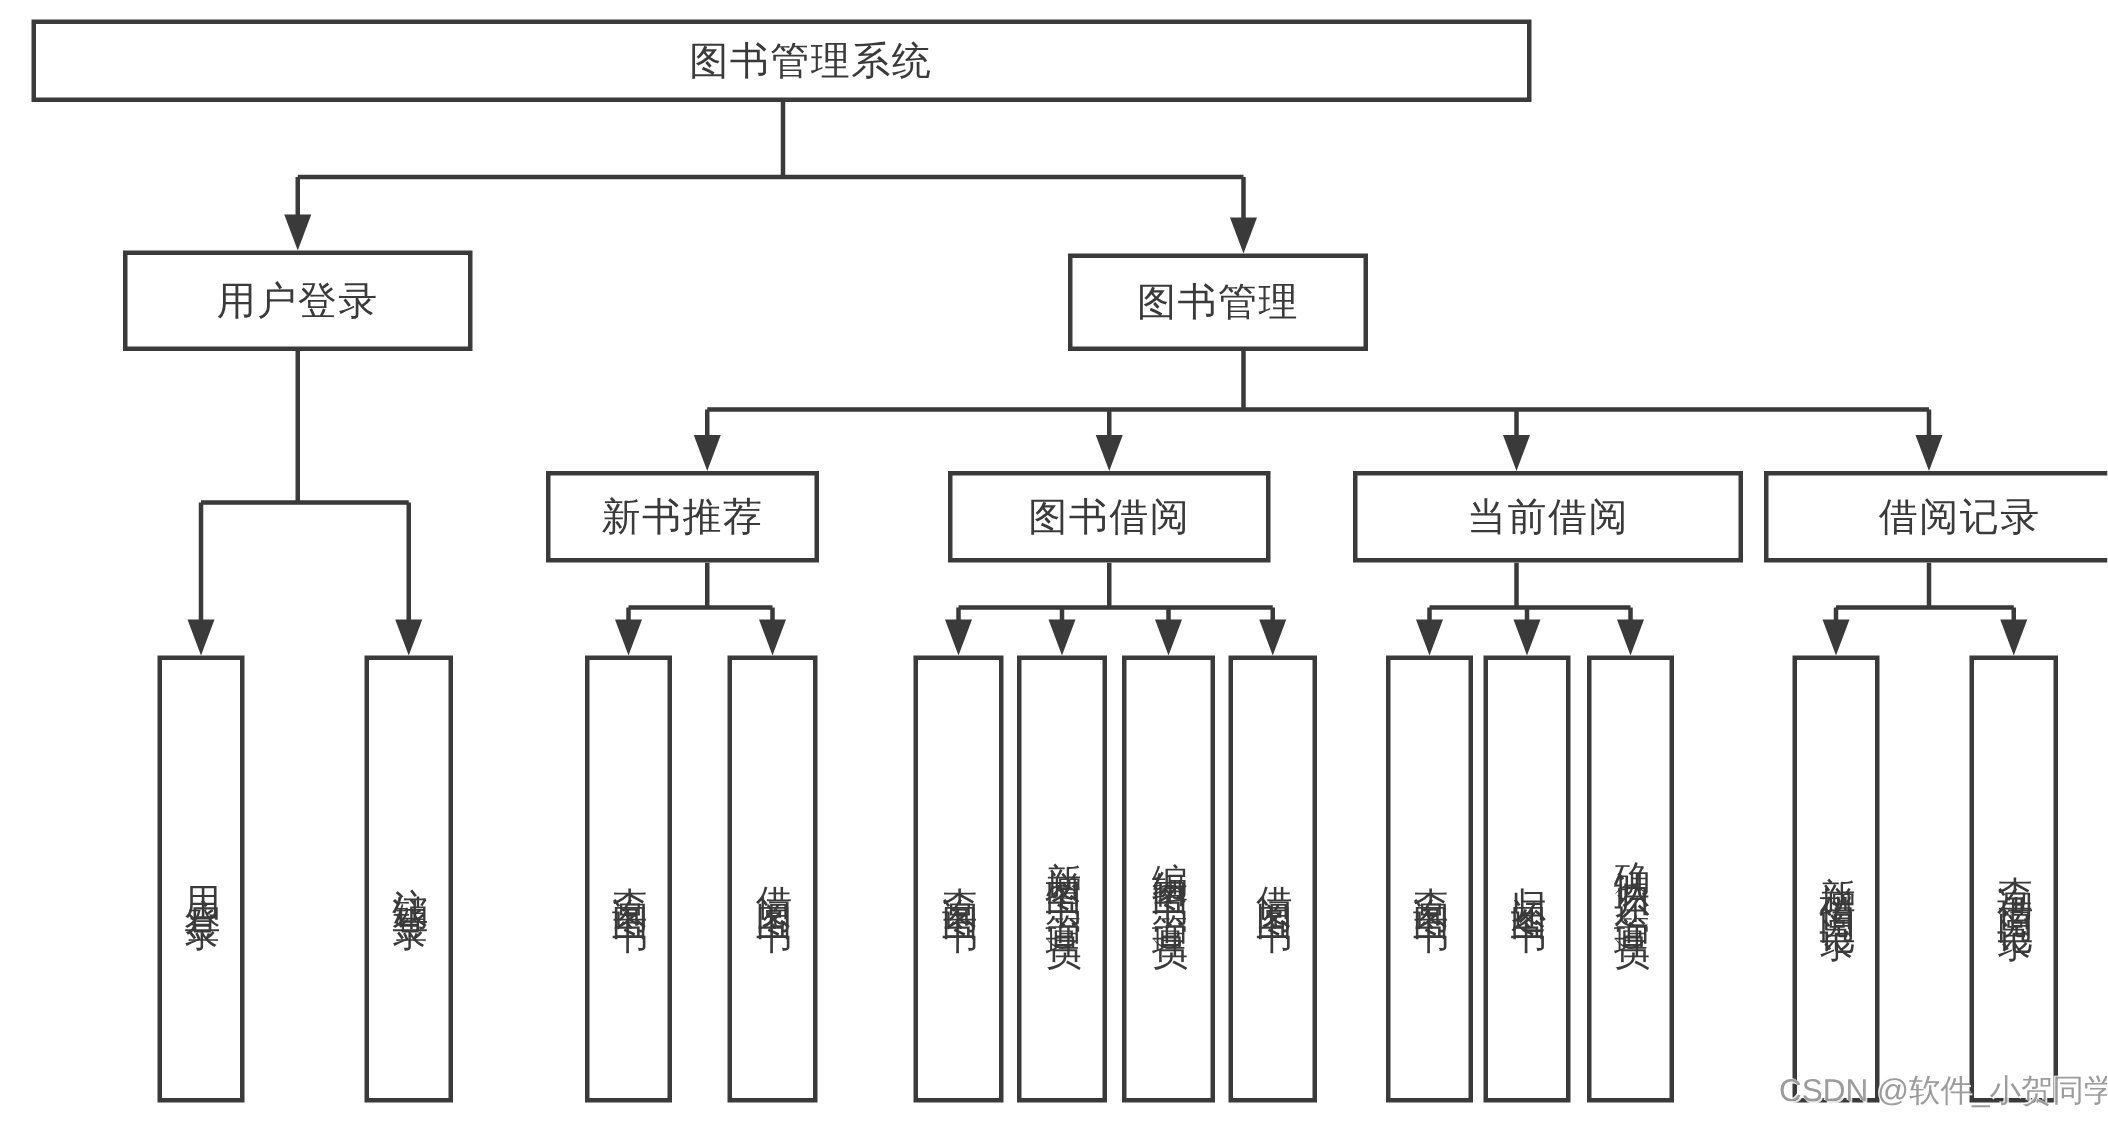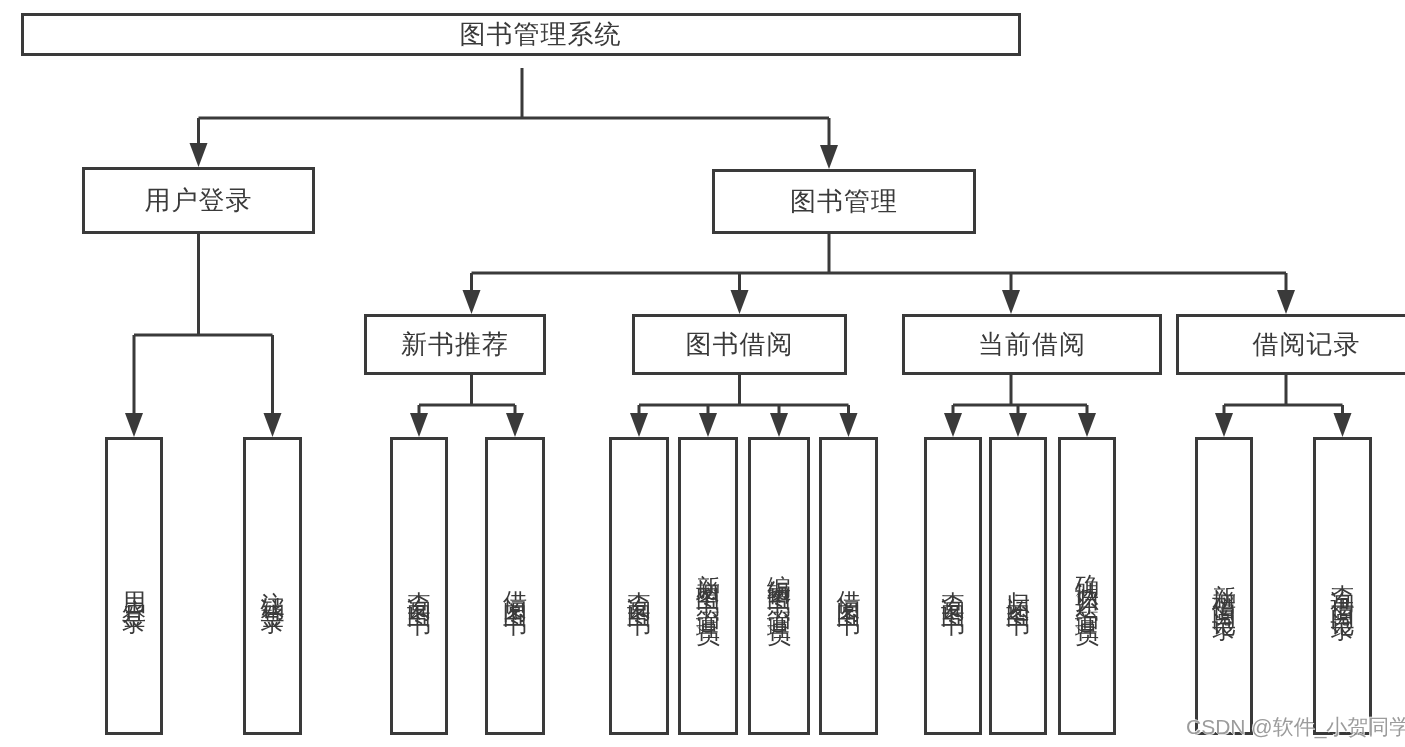--- a/index.html
+++ b/index.html
@@ -80,28 +80,28 @@
       <polygon points="770,413 788,413 779,437"></polygon>
       <polygon points="839.5,413 857.5,413 848.5,437"></polygon>
       <polygon points="944,413 962,413 953,437"></polygon>
       <polygon points="1009,413 1027,413 1018,437"></polygon>
       <polygon points="1078,413 1096,413 1087,437"></polygon>
       <polygon points="1215,413 1233,413 1224,437"></polygon>
       <polygon points="1333.5,413 1351.5,413 1342.5,437"></polygon>
     </g>
   </svg>
 
-  <div class="node" style="left:21px; top:13px; width:1000px; height:43px;padding-left:39px;">
+  <div class="node" style="left:21px; top:13px; width:1000px; height:55px;padding-left:39px;">
     <span class="hlabel">图书管理系统</span>
   </div>
 
   <div class="node" style="left:82px; top:167px; width:233px; height:67px;">
     <span class="hlabel">用户登录</span>
   </div>
-  <div class="node" style="left:712px; top:169px; width:264px; height:65px;">
+  <div class="node" style="left:712px; top:169px; width:200px; height:65px;">
     <span class="hlabel">图书管理</span>
   </div>
 
   <div class="node" style="left:364px; top:314px; width:182px; height:61px;">
     <span class="hlabel">新书推荐</span>
   </div>
   <div class="node" style="left:632px; top:314px; width:215px; height:61px;">
     <span class="hlabel">图书借阅</span>
   </div>
   <div class="node" style="left:902px; top:314px; width:260px; height:61px;">

